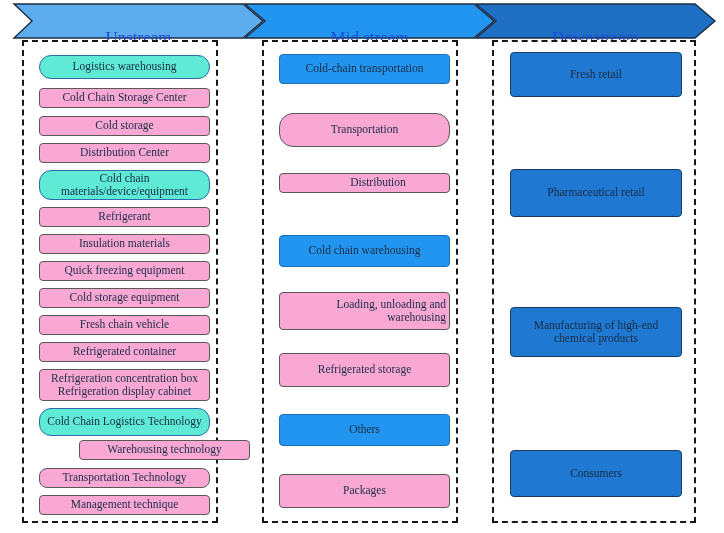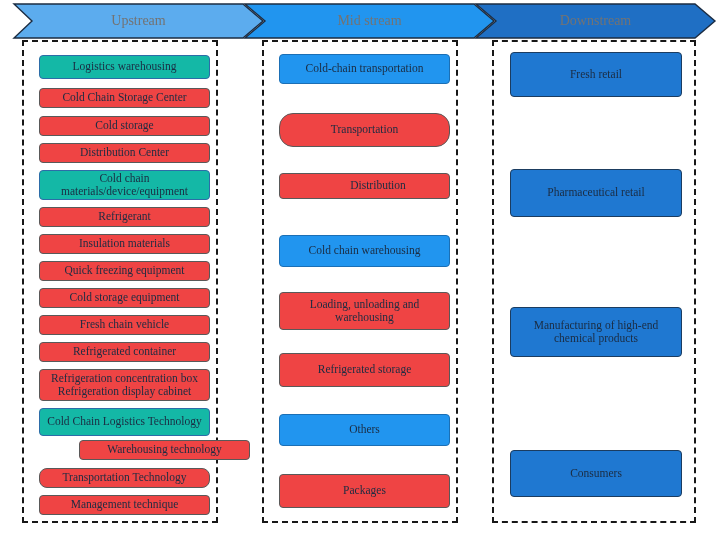--- a/index.html
+++ b/index.html
@@ -18,26 +18,26 @@
   
   #banner {
     position: absolute;
     left: 0;
     top: 0;
     width: 724px;
     height: 42px;
   }
   .chev-label {
     position: absolute;
-    top: 0;
+    top: 17px;
     height: 42px;
     line-height: 42px;
     text-align: center;
-    font-size: 14px;
-    color: #737373;
+    font-size: 17px;
+    color: #1d4ed8;
     pointer-events: none;
     white-space: nowrap;
   }
 
   
   .col {
     position: absolute;
     top: 40px;
     border: 2px dashed #171717;
     box-sizing: border-box;
@@ -53,33 +53,34 @@
   }
 
   .node {
     position: absolute;
     box-sizing: border-box;
     display: flex;
     align-items: center;
     justify-content: center;
     text-align: center;
     color: #1b2c42;
-    background: #ef4444;
+    background: #f9a8d4;
     border: 1.4px solid #595959;
     border-radius: 4px;
     font-size: 11.5px;
     line-height: 1.15;
     padding: 1px 3px;
   }
   .node .lbl { display: block; }
 
   
   .node.fill-light {
-    background: #14b8a6;
+    background: #5eead4;
     border-color: #2d6ca8;
+    border-radius: 12px;
   }
   .node.fill-mid {
     background: #2195EF;
     border-color: #1b6fb5;
   }
   .node.fill-dark {
     background: #1F78D1;
     border-color: #1b3c60;
     border-width: 1.6px;
   }
@@ -152,27 +153,27 @@
 </div>
 
 <div class="col" id="col-midstream">
   <div class="boxwrap">
       <div class="node fill-mid" style="left: 15px; width: 171px; top: 12px; height: 30px; text-align: center;">
         <span class="lbl">Cold-chain transportation</span>
       </div>
       <div class="node" style="left: 15px; width: 171px; top: 71px; height: 34px; border-radius: 14px;">
         <span class="lbl">Transportation</span>
       </div>
-      <div class="node" style="left: 15px; width: 171px; top: 131px; height: 26px; padding-left: 30px;">
+      <div class="node" style="left: 15px; width: 171px; top: 131px; height: 20px; padding-left: 30px;">
         <span class="lbl">Distribution</span>
       </div>
       <div class="node fill-mid" style="left: 15px; width: 171px; top: 193px; height: 32px;">
         <span class="lbl">Cold chain warehousing</span>
       </div>
-      <div class="node" style="left: 15px; width: 171px; top: 250px; height: 38px;">
+      <div class="node" style="left: 15px; width: 171px; top: 250px; height: 38px; text-align: right;">
         <span class="lbl">Loading, unloading and warehousing</span>
       </div>
       <div class="node" style="left: 15px; width: 171px; top: 311px; height: 34px;">
         <span class="lbl">Refrigerated storage</span>
       </div>
       <div class="node fill-mid" style="left: 15px; width: 171px; top: 372px; height: 32px;">
         <span class="lbl">Others</span>
       </div>
       <div class="node" style="left: 15px; width: 171px; top: 432px; height: 34px;">
         <span class="lbl">Packages</span>

